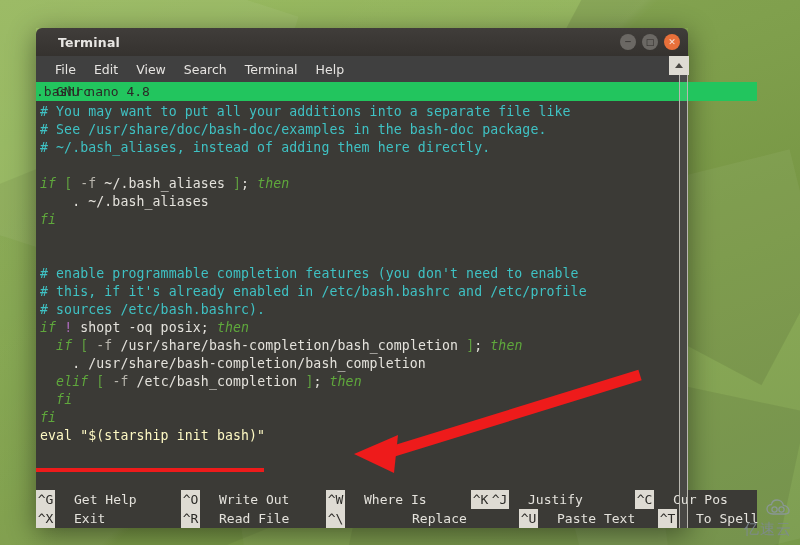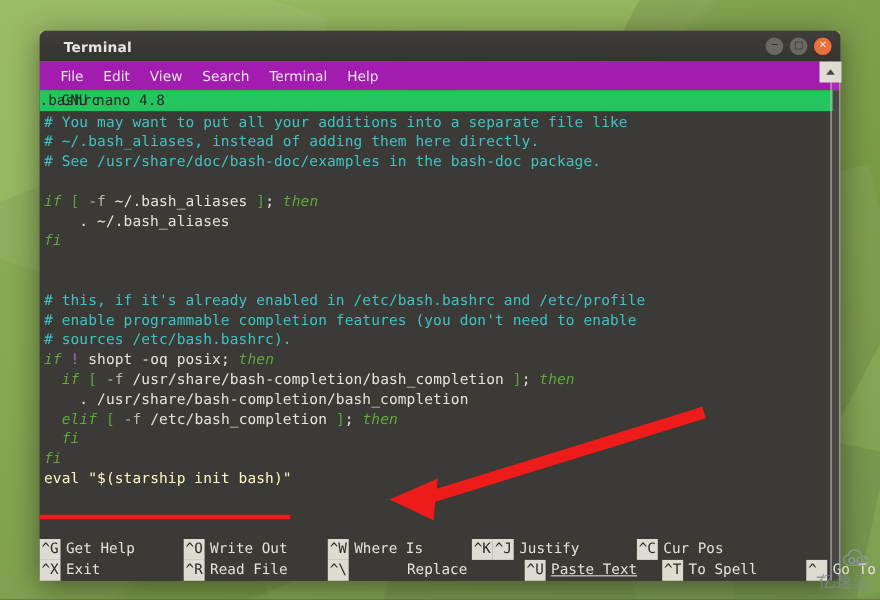--- a/index.html
+++ b/index.html
@@ -25,21 +25,21 @@
       transform:rotate(28deg);}
   .p4{right:-40px;top:180px;width:300px;height:380px;background:rgba(255,255,255,0.05);
       transform:rotate(-14deg);}
   .p5{right:20px;bottom:-120px;width:420px;height:300px;background:rgba(0,0,0,0.07);
       transform:rotate(12deg);}
   .p6{left:250px;bottom:-180px;width:420px;height:300px;background:rgba(255,255,255,0.04);
       transform:rotate(-8deg);}
 
   
   #window{
-    position:absolute;left:36px;top:28px;width:728px;height:500px;
+    position:absolute;left:36px;top:28px;width:652px;height:500px;
     box-shadow:0 6px 26px rgba(0,0,0,0.45);
   }
   #titlebar{
     height:28px;
     background:linear-gradient(180deg,#403d3a 0%,#35322f 100%);
     border-top-left-radius:6px;border-top-right-radius:6px;
     position:relative;
     display:flex;align-items:center;
   }
   #title-text{
@@ -47,21 +47,21 @@
     font-size:12.5px;font-weight:bold;color:#e8e6e3;
     margin-left:22px;letter-spacing:.2px;
   }
   #winbtns{position:absolute;right:8px;top:6px;display:flex;gap:6px;}
   .wb{width:16px;height:16px;border-radius:50%;position:relative;
       display:flex;align-items:center;justify-content:center;
       font-family:"DejaVu Sans",sans-serif;font-size:9px;color:#3b3835;line-height:1;}
   .wb.min,.wb.max{background:#6b6864;color:#2e2b29;}
   .wb.close{background:#e8703a;color:#f6e2d8;}
   #menubar{
-    height:26px;background:#a21caf;
+    height:26px;background:#404040;
     display:flex;align-items:center;padding-left:10px;gap:0px;
   }
   .menu-item{
     font-family:"DejaVu Sans","Liberation Sans",sans-serif;
     font-size:12.5px;color:#e6e4e1;padding:3px 9px;border-radius:2px;cursor:default;
   }
   
   #nano{
     position:relative;
     height:446px;background:#3b3a36;
@@ -92,21 +92,21 @@
   #nano-foot{
     height:38px;background:#3b3a36;width:721px;
     font-size:13px;line-height:19px;
   }
   .frow{display:flex;height:19px;align-items:stretch;}
   .cell{display:flex;align-items:center;}
   .key{
     background:#dedbd3;color:#2b2a27;display:inline-block;
     padding:0 1px;min-width:17px;text-align:center;height:19px;line-height:19px;
   }
-  .lbl{color:#e4e2dc;padding-left:5px;white-space:pre;}
+  .lbl{color:#e4e2dc;padding-left:19px;white-space:pre;}
   
   #scroll{
     position:absolute;right:0;top:28px;width:7px;height:472px;
     background:rgba(255,255,255,0.07);
     border-left:1px solid #b9b7b0;border-right:1px solid #b9b7b0;
   }
   #scroll-up{
     position:absolute;right:-1px;top:28px;width:20px;height:19px;
     background:#dedbd3;display:flex;align-items:center;justify-content:center;
   }
@@ -168,30 +168,30 @@
 
   <div id="nano">
 
     <div id="nano-head">
       <span class="hl">GNU nano 4.8</span>
       <span class="hc">.bashrc</span>
     </div>
 
     <div id="nano-body">
         <div class="line"><span class="cm"># You may want to put all your additions into a separate file like</span></div>
+        <div class="line"><span class="cm"># See /usr/share/doc/bash-doc/examples in the bash-doc package.</span></div>
         <div class="line"><span class="cm"># ~/.bash_aliases, instead of adding them here directly.</span></div>
-        <div class="line"><span class="cm"># See /usr/share/doc/bash-doc/examples in the bash-doc package.</span></div>
         <div class="line"><span class="wt"></span></div>
         <div class="line"><span class="kw">if</span><span class="wt"> </span><span class="br">[</span><span class="wt"> </span><span class="fl">-f</span><span class="wt"> ~/.bash_aliases </span><span class="br">]</span><span class="wt">; </span><span class="kw">then</span></div>
         <div class="line"><span class="wt">    . ~/.bash_aliases</span></div>
         <div class="line"><span class="kw">fi</span></div>
         <div class="line"><span class="wt"></span></div>
         <div class="line"><span class="wt"></span></div>
+        <div class="line"><span class="cm"># enable programmable completion features (you don't need to enable</span></div>
         <div class="line"><span class="cm"># this, if it's already enabled in /etc/bash.bashrc and /etc/profile</span></div>
-        <div class="line"><span class="cm"># enable programmable completion features (you don't need to enable</span></div>
         <div class="line"><span class="cm"># sources /etc/bash.bashrc).</span></div>
         <div class="line"><span class="kw">if</span><span class="wt"> </span><span class="op">!</span><span class="wt"> shopt -oq posix; </span><span class="kw">then</span></div>
         <div class="line"><span class="wt">  </span><span class="kw">if</span><span class="wt"> </span><span class="br">[</span><span class="wt"> </span><span class="fl">-f</span><span class="wt"> /usr/share/bash-completion/bash_completion </span><span class="br">]</span><span class="wt">; </span><span class="kw">then</span></div>
         <div class="line"><span class="wt">    . /usr/share/bash-completion/bash_completion</span></div>
         <div class="line"><span class="wt">  </span><span class="kw">elif</span><span class="wt"> </span><span class="br">[</span><span class="wt"> </span><span class="fl">-f</span><span class="wt"> /etc/bash_completion </span><span class="br">]</span><span class="wt">; </span><span class="kw">then</span></div>
         <div class="line"><span class="wt">  </span><span class="kw">fi</span></div>
         <div class="line"><span class="kw">fi</span></div>
         <div class="line"><span class="yl">eval</span><span class="wt"> </span><span class="yl">"$(starship init bash)"</span></div>
       </div>
 
@@ -229,21 +229,21 @@
           <div class="cell">
             <span class="key">^R</span>
             <span class="lbl" style="min-width: 107px;">Read File</span>
           </div>
           <div class="cell">
             <span class="key">^\</span>
             <span class="lbl" style="min-width: 107px; margin-left: 48px;">Replace</span>
           </div>
           <div class="cell">
             <span class="key">^U</span>
-            <span class="lbl" style="min-width: 101px; text-decoration: underline;">Paste Text</span>
+            <span class="lbl" style="min-width: 101px;">Paste Text</span>
           </div>
           <div class="cell">
             <span class="key">^T</span>
             <span class="lbl" style="min-width: 107px;">To Spell</span>
           </div>
           <div class="cell">
             <span class="key">^_</span>
             <span class="lbl" style="min-width: 107px;">Go To</span>
           </div>
         </div>

